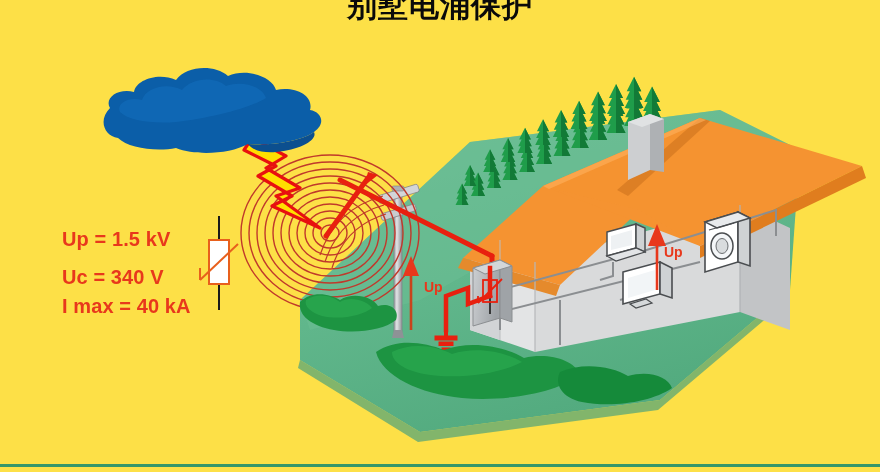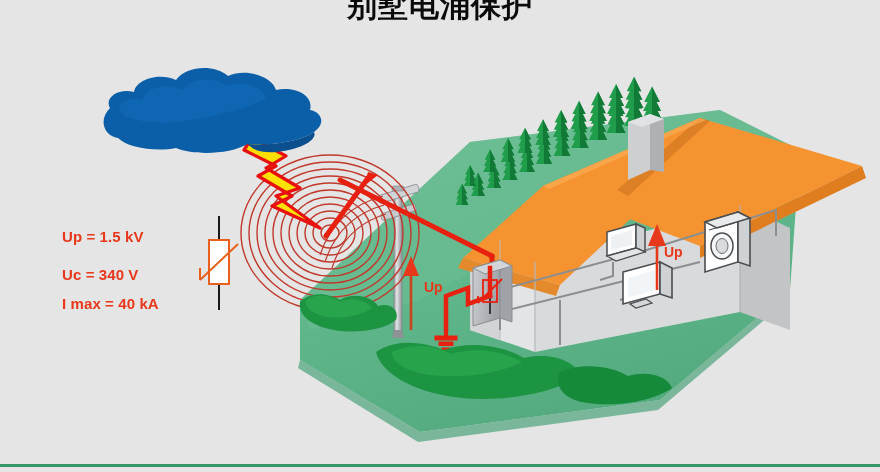--- a/index.html
+++ b/index.html
@@ -1,31 +1,31 @@
 <!DOCTYPE html>
 <html><head>
 <meta charset="utf-8">
 <style>
   html,body{margin:0;padding:0;background:#ffffff;}
   body{width:880px;height:472px;position:relative;overflow:hidden;
        font-family:"Liberation Sans","DejaVu Sans",sans-serif;}
 
-  #stage{position:absolute;left:0;top:0;width:880px;height:472px;overflow:hidden;background:#e5e5e5;}
+  #stage{position:absolute;left:0;top:0;width:880px;height:472px;overflow:hidden;background:#fde047;}
 
   #title{
     position:absolute;left:0;top:-14px;width:880px;text-align:center;
     font-family:"Liberation Serif","DejaVu Serif",serif;
     font-size:30px;font-weight:600;color:#0a0a0a;letter-spacing:1px;
     white-space:nowrap;
   }
 
   #scene{position:absolute;left:0;top:0;width:880px;height:472px;}
 
   .spec-line{
-    position:absolute;left:62px;font-size:15px;font-weight:bold;color:#e8381c;
+    position:absolute;left:62px;font-size:20px;font-weight:bold;color:#e8381c;
     letter-spacing:.1px;white-space:nowrap;
   }
   #spec0{top:228px;}
   #spec1{top:266px;}
   #spec2{top:284px;margin-top:11px;}
 
   .up-label{
     position:absolute;font-size:14px;font-weight:bold;color:#e8381c;white-space:nowrap;
   }
   #up-left{left:424px;top:279px;}

